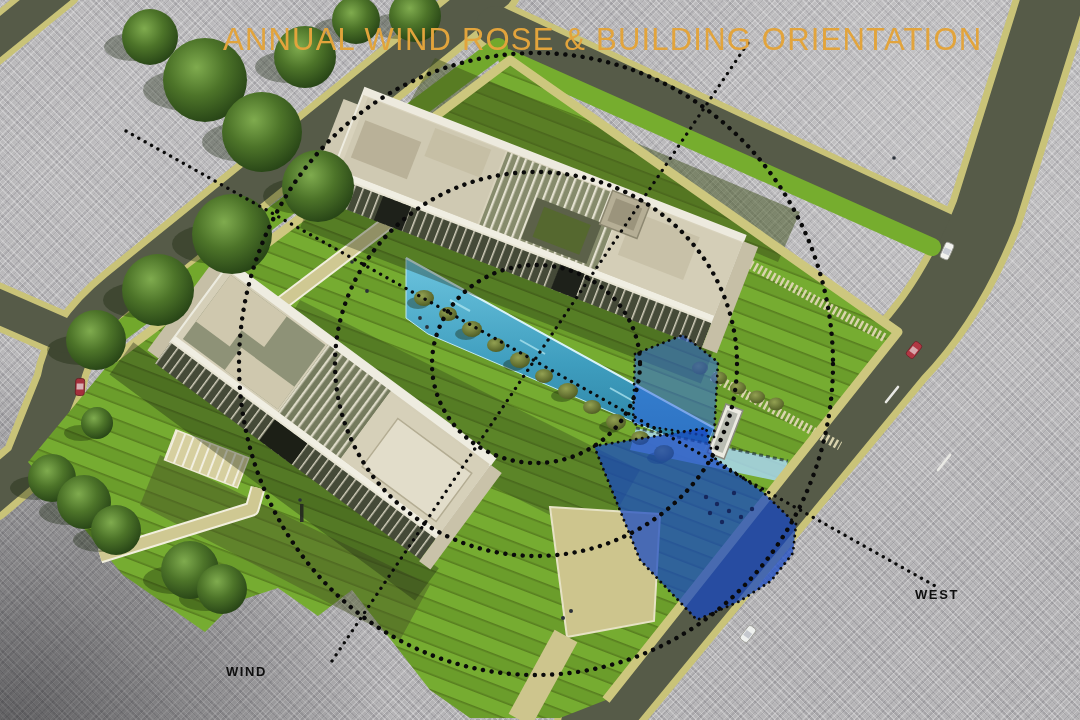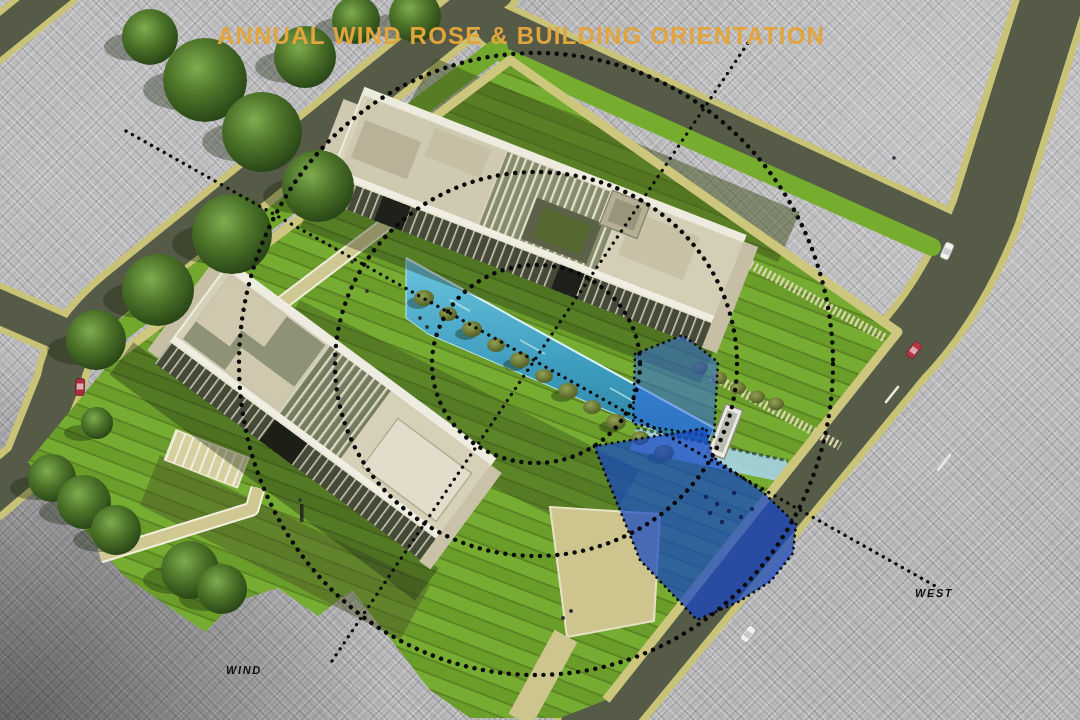--- a/index.html
+++ b/index.html
@@ -8,23 +8,23 @@
     background:
       radial-gradient(circle at 0% 104%, rgba(18,18,20,.55), rgba(18,18,20,0) 30%),
       radial-gradient(circle at 88% 16%, rgba(255,255,255,.20), rgba(255,255,255,0) 42%),
       radial-gradient(circle at 12% 18%, rgba(255,255,255,.12), rgba(255,255,255,0) 38%),
       repeating-linear-gradient(45deg, rgba(255,255,255,.22) 0 1px, rgba(0,0,0,0) 1px 4px),
       repeating-linear-gradient(135deg, rgba(255,255,255,.20) 0 1px, rgba(0,0,0,0) 1px 4px),
       repeating-linear-gradient(45deg, rgba(88,86,96,.17) 0 2px, rgba(0,0,0,0) 2px 7px),
       repeating-linear-gradient(135deg, rgba(88,86,96,.15) 0 2px, rgba(0,0,0,0) 2px 7px),
       #b5b4b6;}
   .scene{position:absolute;left:0;top:0;}
-  .title{position:absolute;left:217px;top:22px;font-size:24px;font-weight:700;
+  .title{position:absolute;left:223px;top:22px;font-size:31px;font-weight:400;
     letter-spacing:1.2px;color:#e2a43c;white-space:nowrap;}
-  .lbl{position:absolute;font-size:11px;font-weight:700;letter-spacing:1.6px;color:#0e0e0e;white-space:nowrap;font-style:italic;}
+  .lbl{position:absolute;font-size:13px;font-weight:700;letter-spacing:1.6px;color:#0e0e0e;white-space:nowrap;}
   .lbl.north{left:226px;top:664px;}
   .lbl.west{left:915px;top:587px;}
 </style>
 </head>
 <body>
 
 <div class="stage">
 
 <svg class="scene" width="1080" height="720" viewBox="0 0 1080 720">
   <defs>

